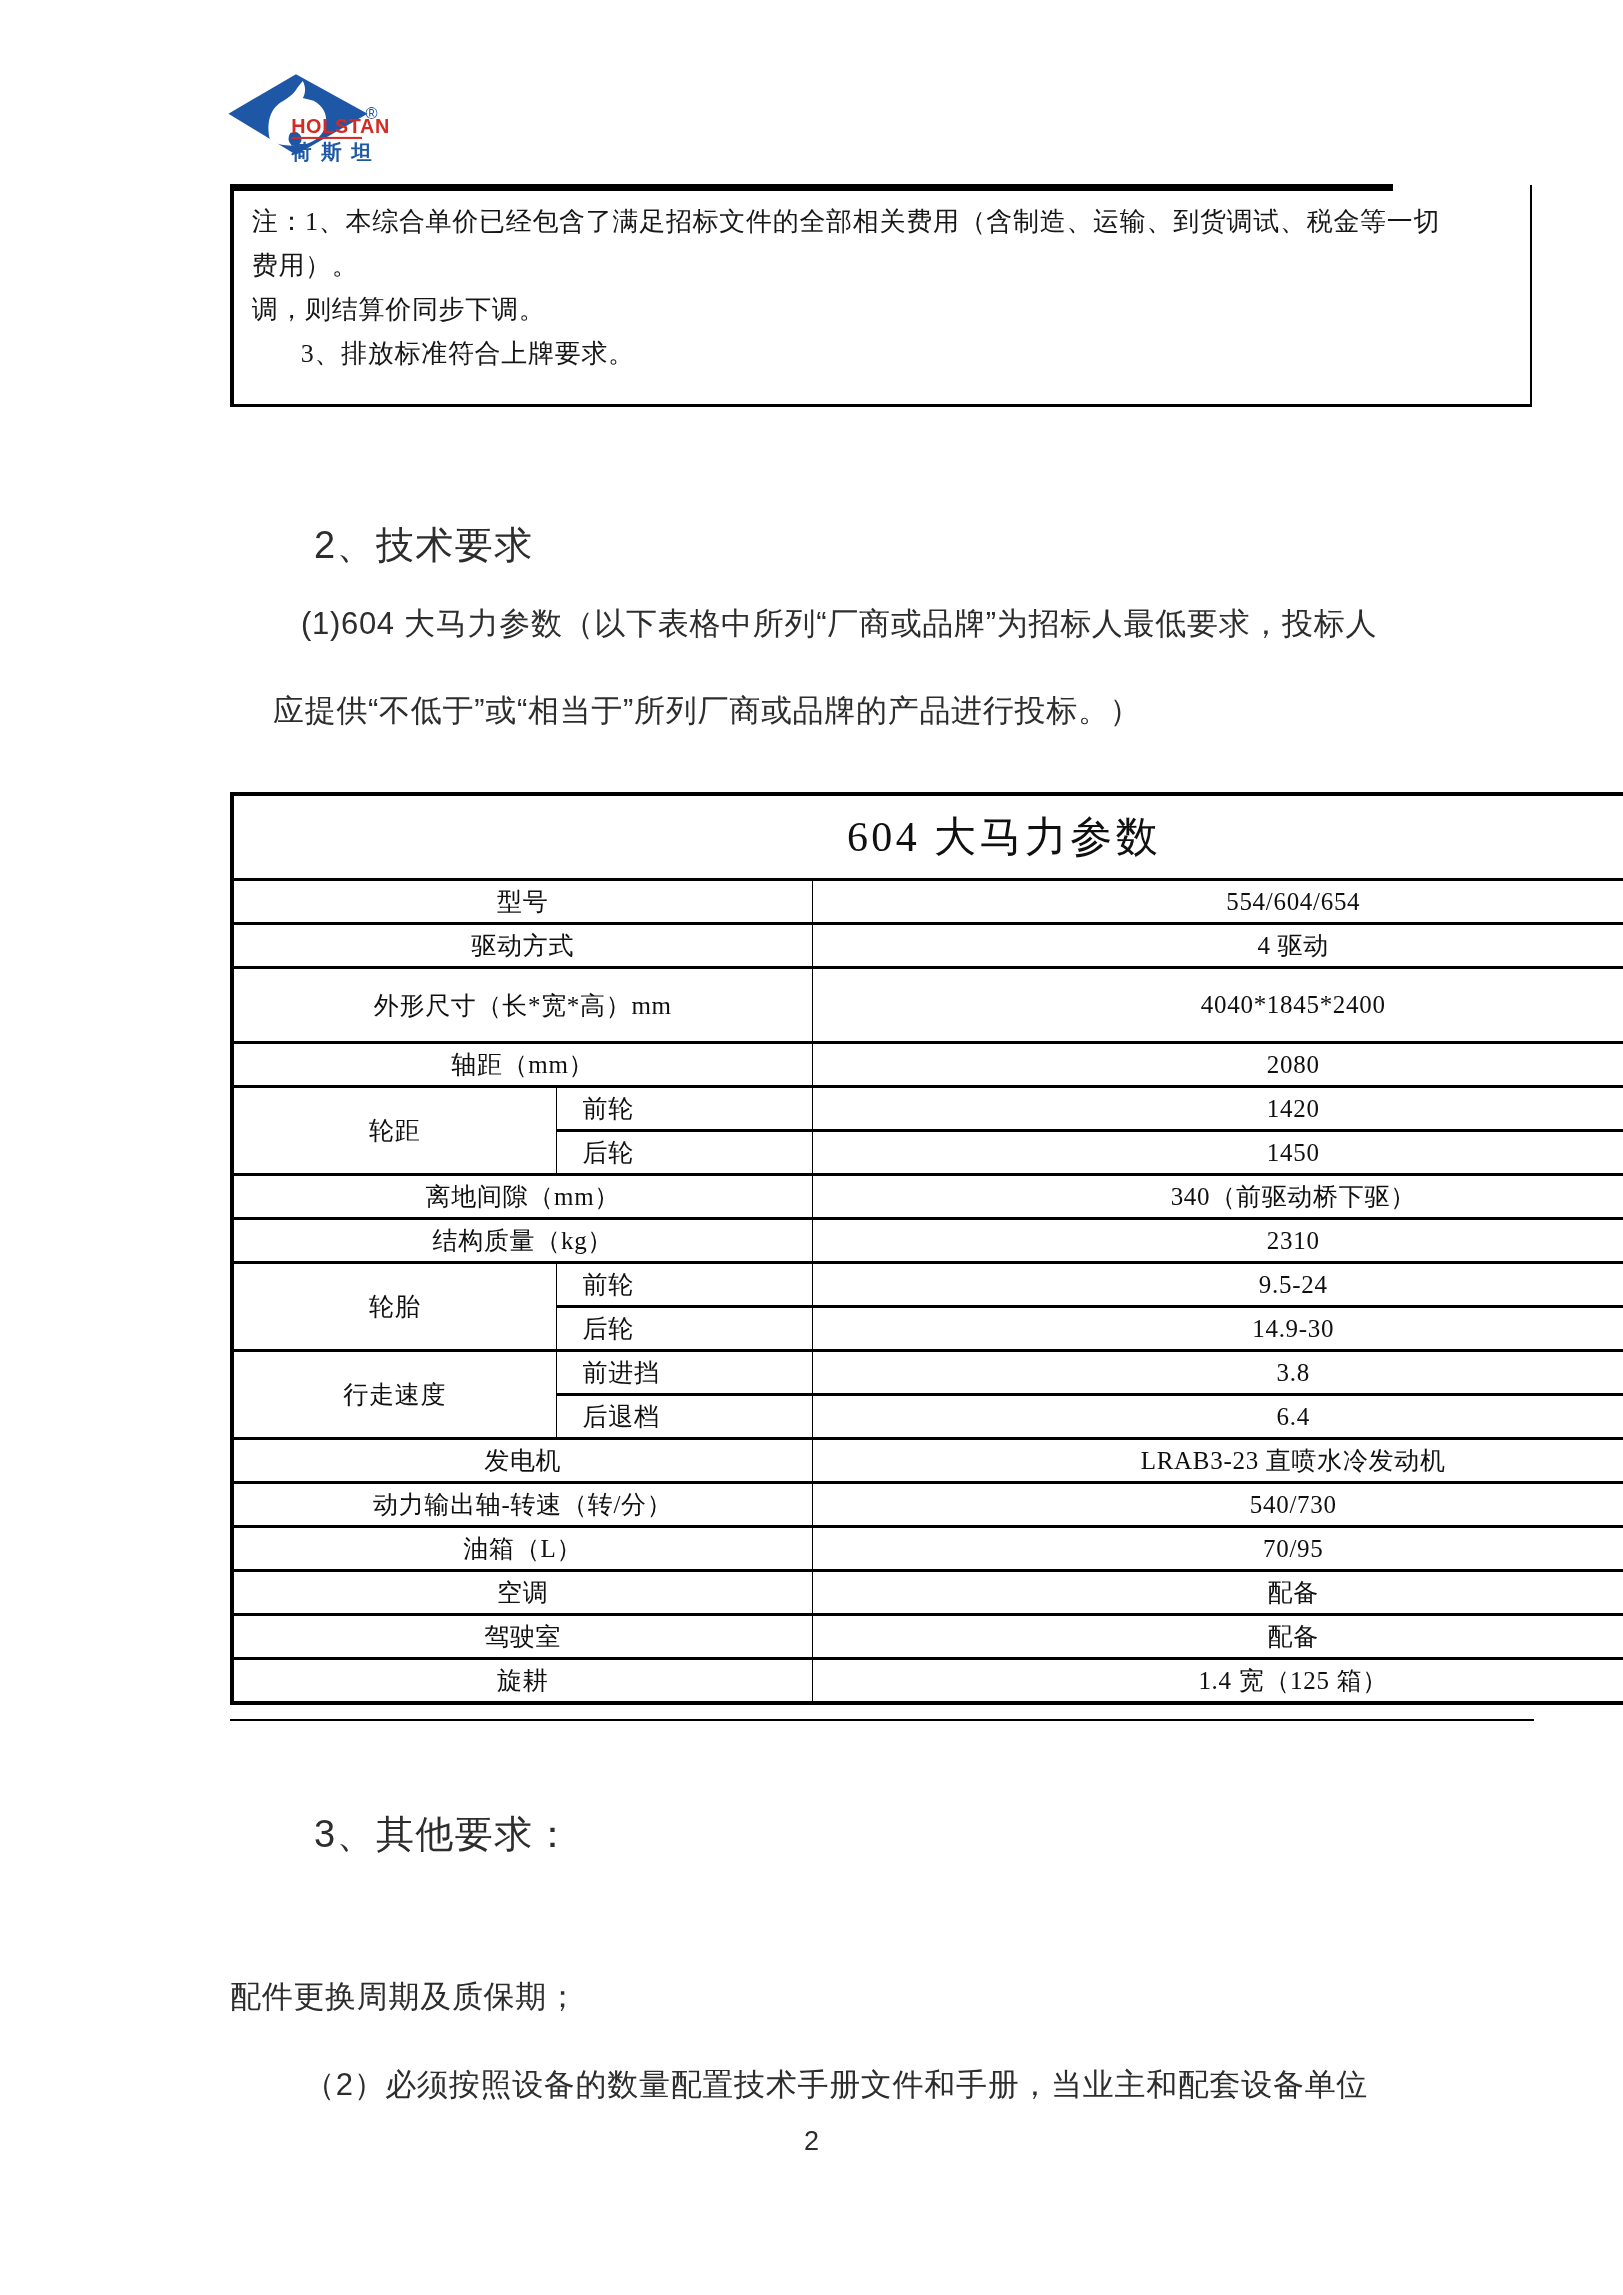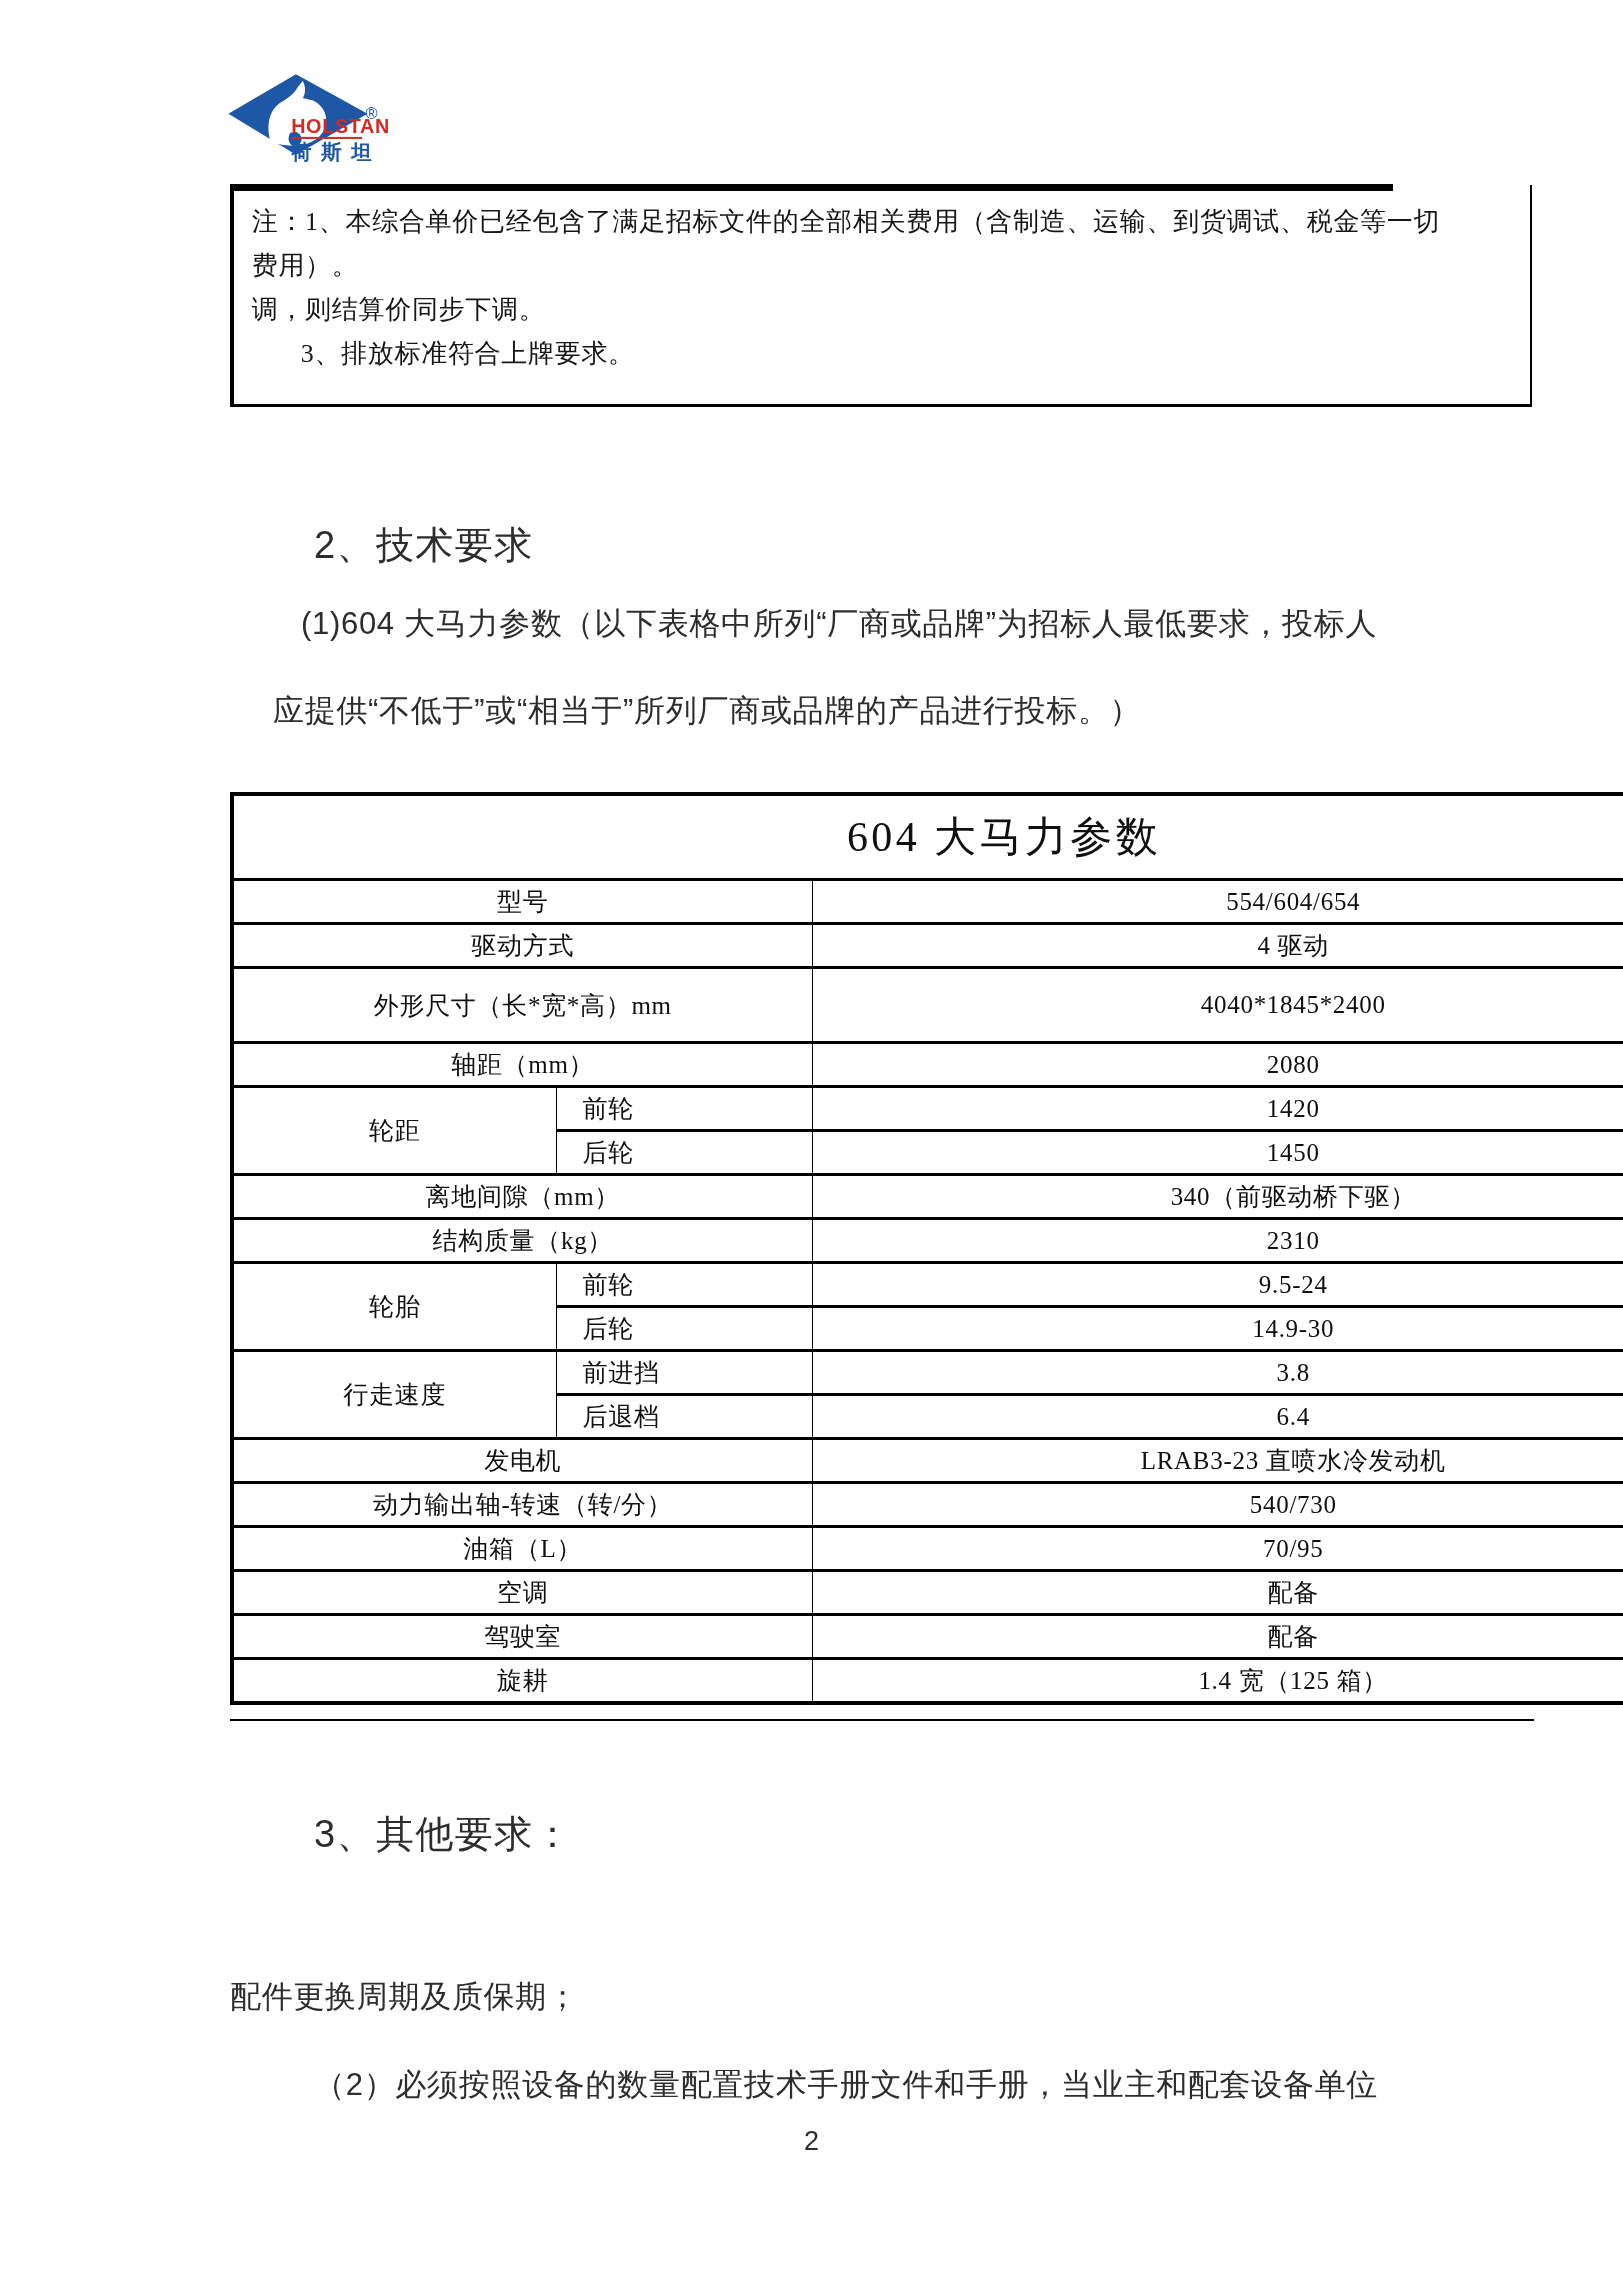--- a/index.html
+++ b/index.html
@@ -155,17 +155,17 @@
             <td class="label" colspan="2">旋耕</td>
             <td class="value">1.4 宽（125 箱）</td>
           </tr>
         </tbody>
     </table>
   </div>
   <div class="table-underline"></div>
 
   <div class="h-num sans" style="left:298px;top:1809px;">3、其他要求：</div>
   <div class="para sans" style="left:230px;top:1976px;">配件更换周期及质保期；</div>
-  <div class="para sans" style="left:314px;top:2064px;">（2）必须按照设备的数量配置技术手册文件和手册，当业主和配套设备单位</div>
+  <div class="para sans" style="left:304px;top:2064px;">（2）必须按照设备的数量配置技术手册文件和手册，当业主和配套设备单位</div>
 
   <div class="page-number sans">2</div>
 </div>
 
 
 </body></html>

